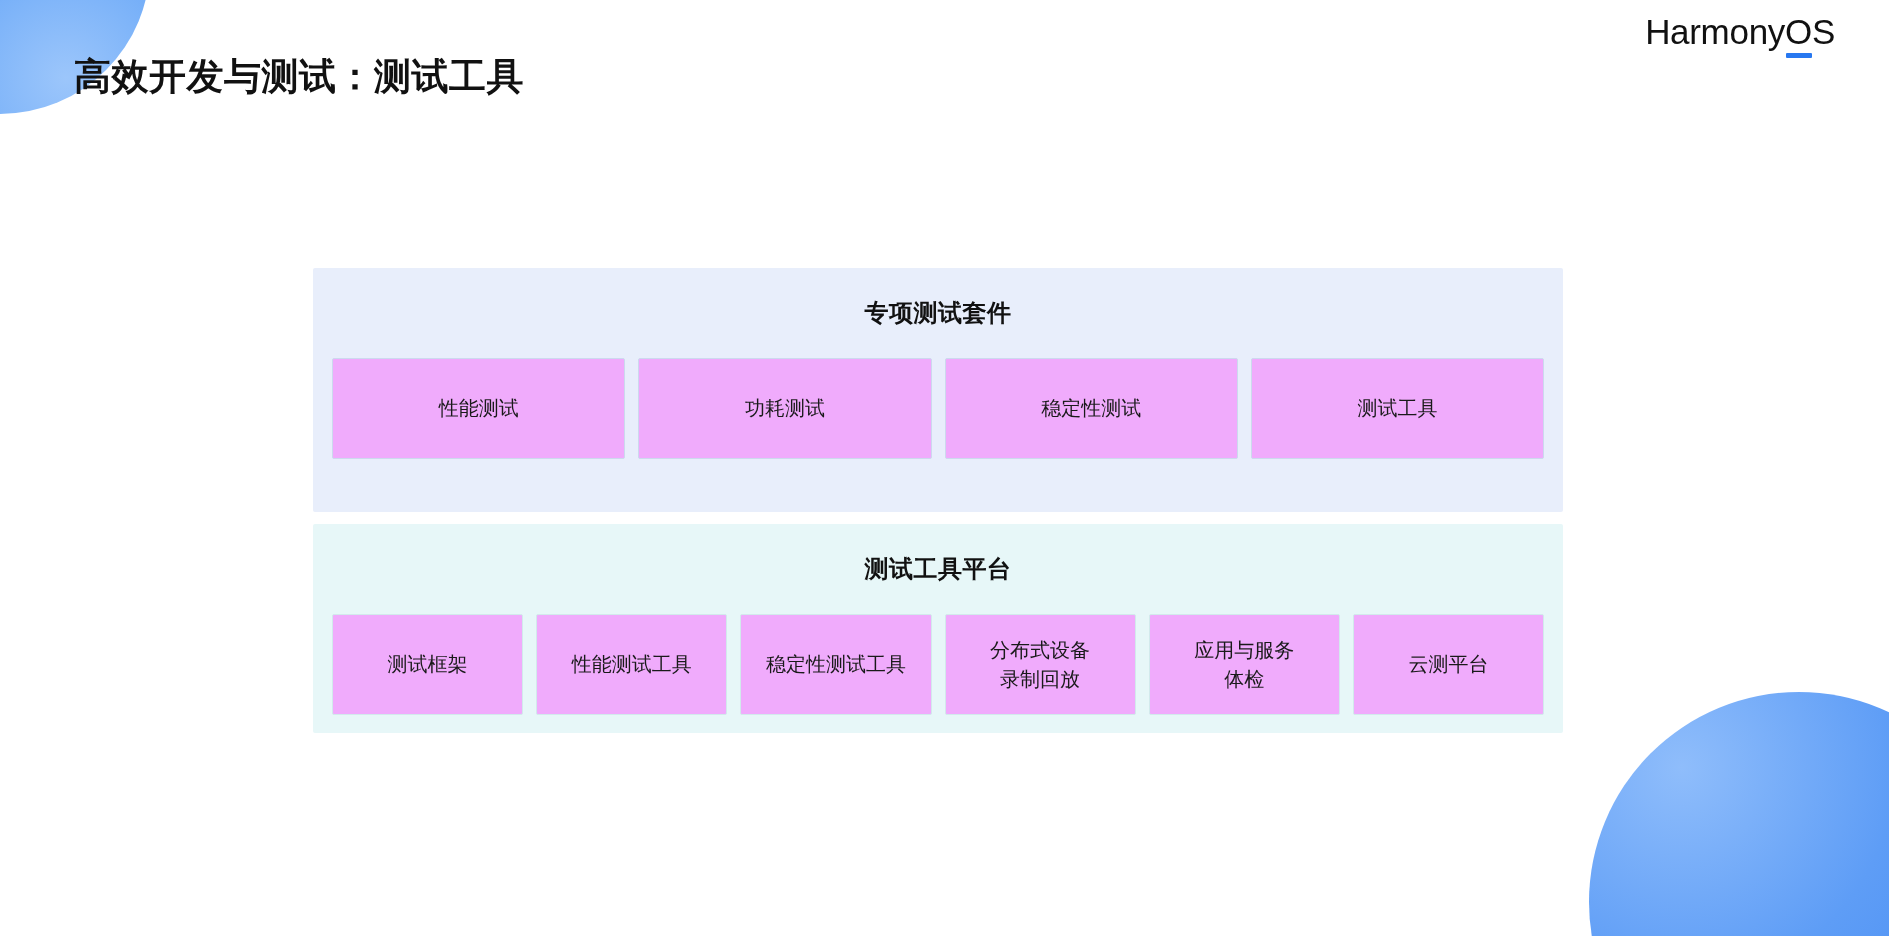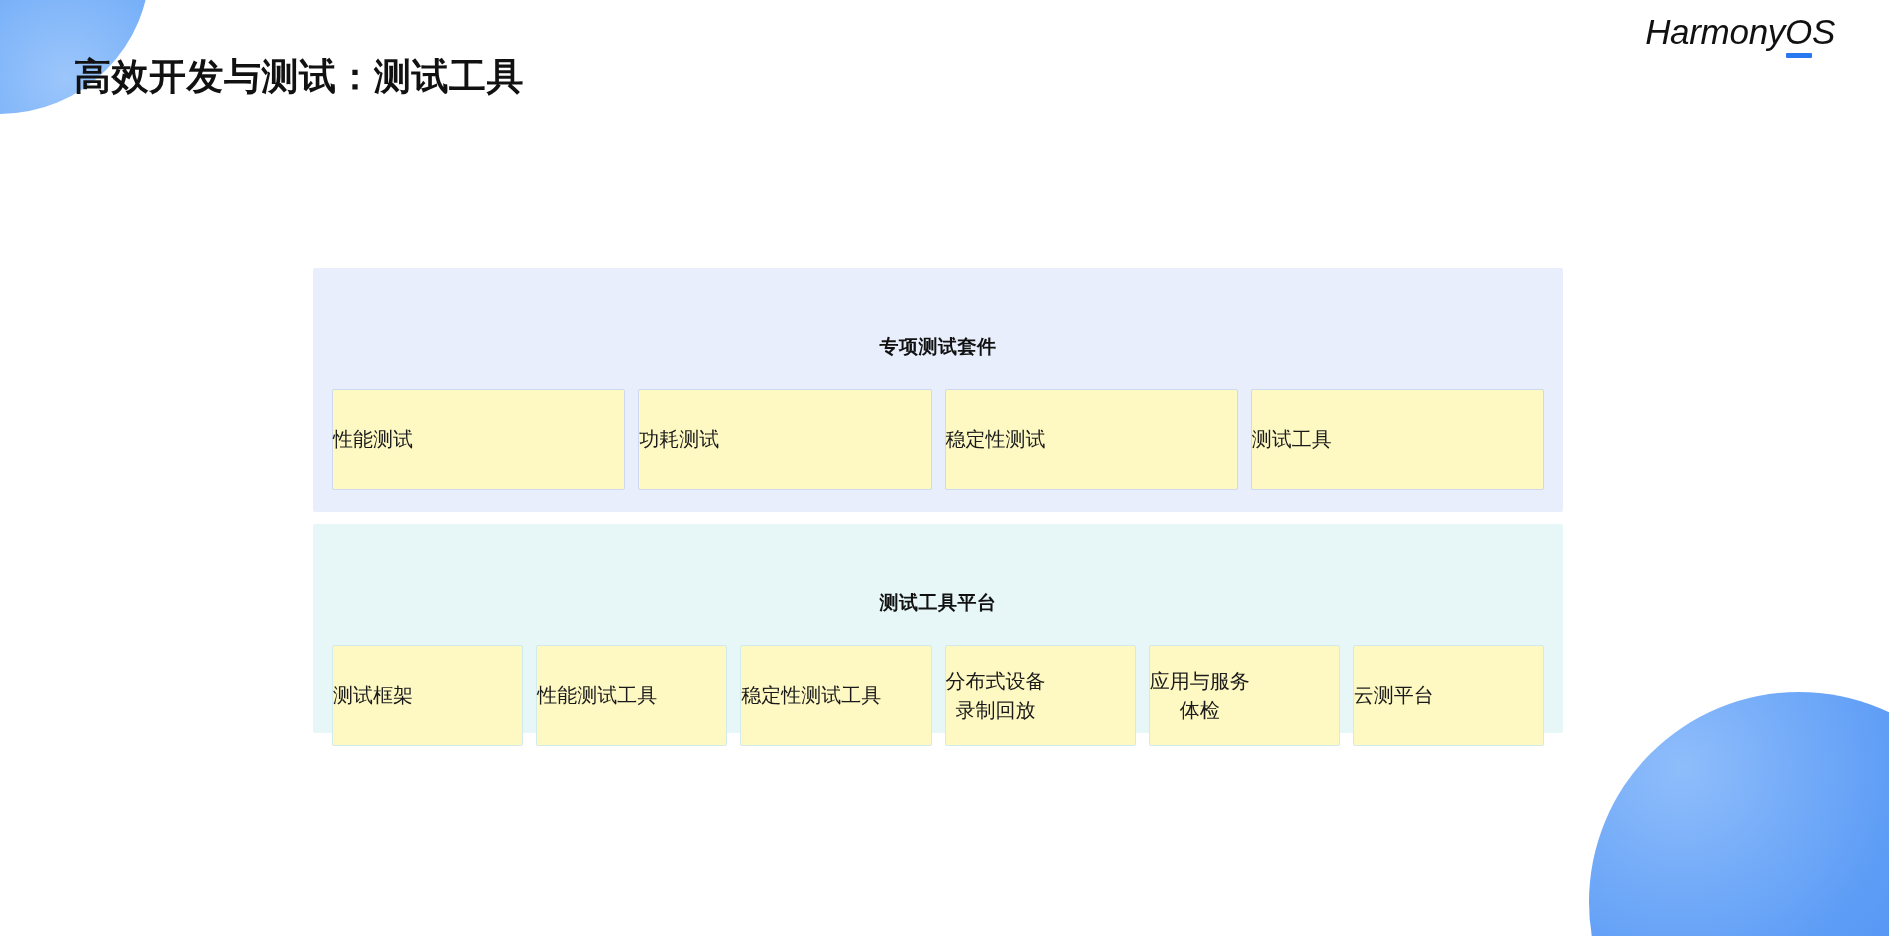--- a/index.html
+++ b/index.html
@@ -54,21 +54,20 @@
   }
 
   .brand {
     position: absolute;
     right: 54px;
     top: 14px;
     z-index: 3;
     display: flex;
     align-items: flex-start;
     line-height: 1;
-    font-style: italic;
   }
   .brand-text {
     font-size: 35px;
     font-weight: 500;
     color: #111111;
     letter-spacing: -0.3px;
     white-space: nowrap;
   }
   .brand-os-wrap {
     position: relative;
@@ -99,40 +98,41 @@
     background: #e8eefb;
   }
   .panel-platform {
     top: 524px;
     height: 209px;
     background: #e7f7f8;
   }
 
   .panel-heading {
     text-align: center;
-    font-size: 19px;
+    font-size: 24px;
     font-weight: bold;
     color: #111111;
-    padding-top: 66px;
+    padding-top: 29px;
     letter-spacing: 0.5px;
   }
 
   .card-row {
     display: flex;
     gap: 13px;
     padding: 0 19px;
     margin-top: 29px;
   }
 
   .card {
     flex: 1 1 0;
     height: 101px;
-    background: #fef9c3;
+    background: #f0abfc;
     display: flex;
     align-items: center;
+    justify-content: center;
     text-align: center;
     font-size: 20px;
     color: #1a1a1a;
     line-height: 1.42;
     border-radius: 2px;
   }
   .panel-suite .card {
     border: 1px solid #ccd9ee;
   }
   .panel-platform .card {

